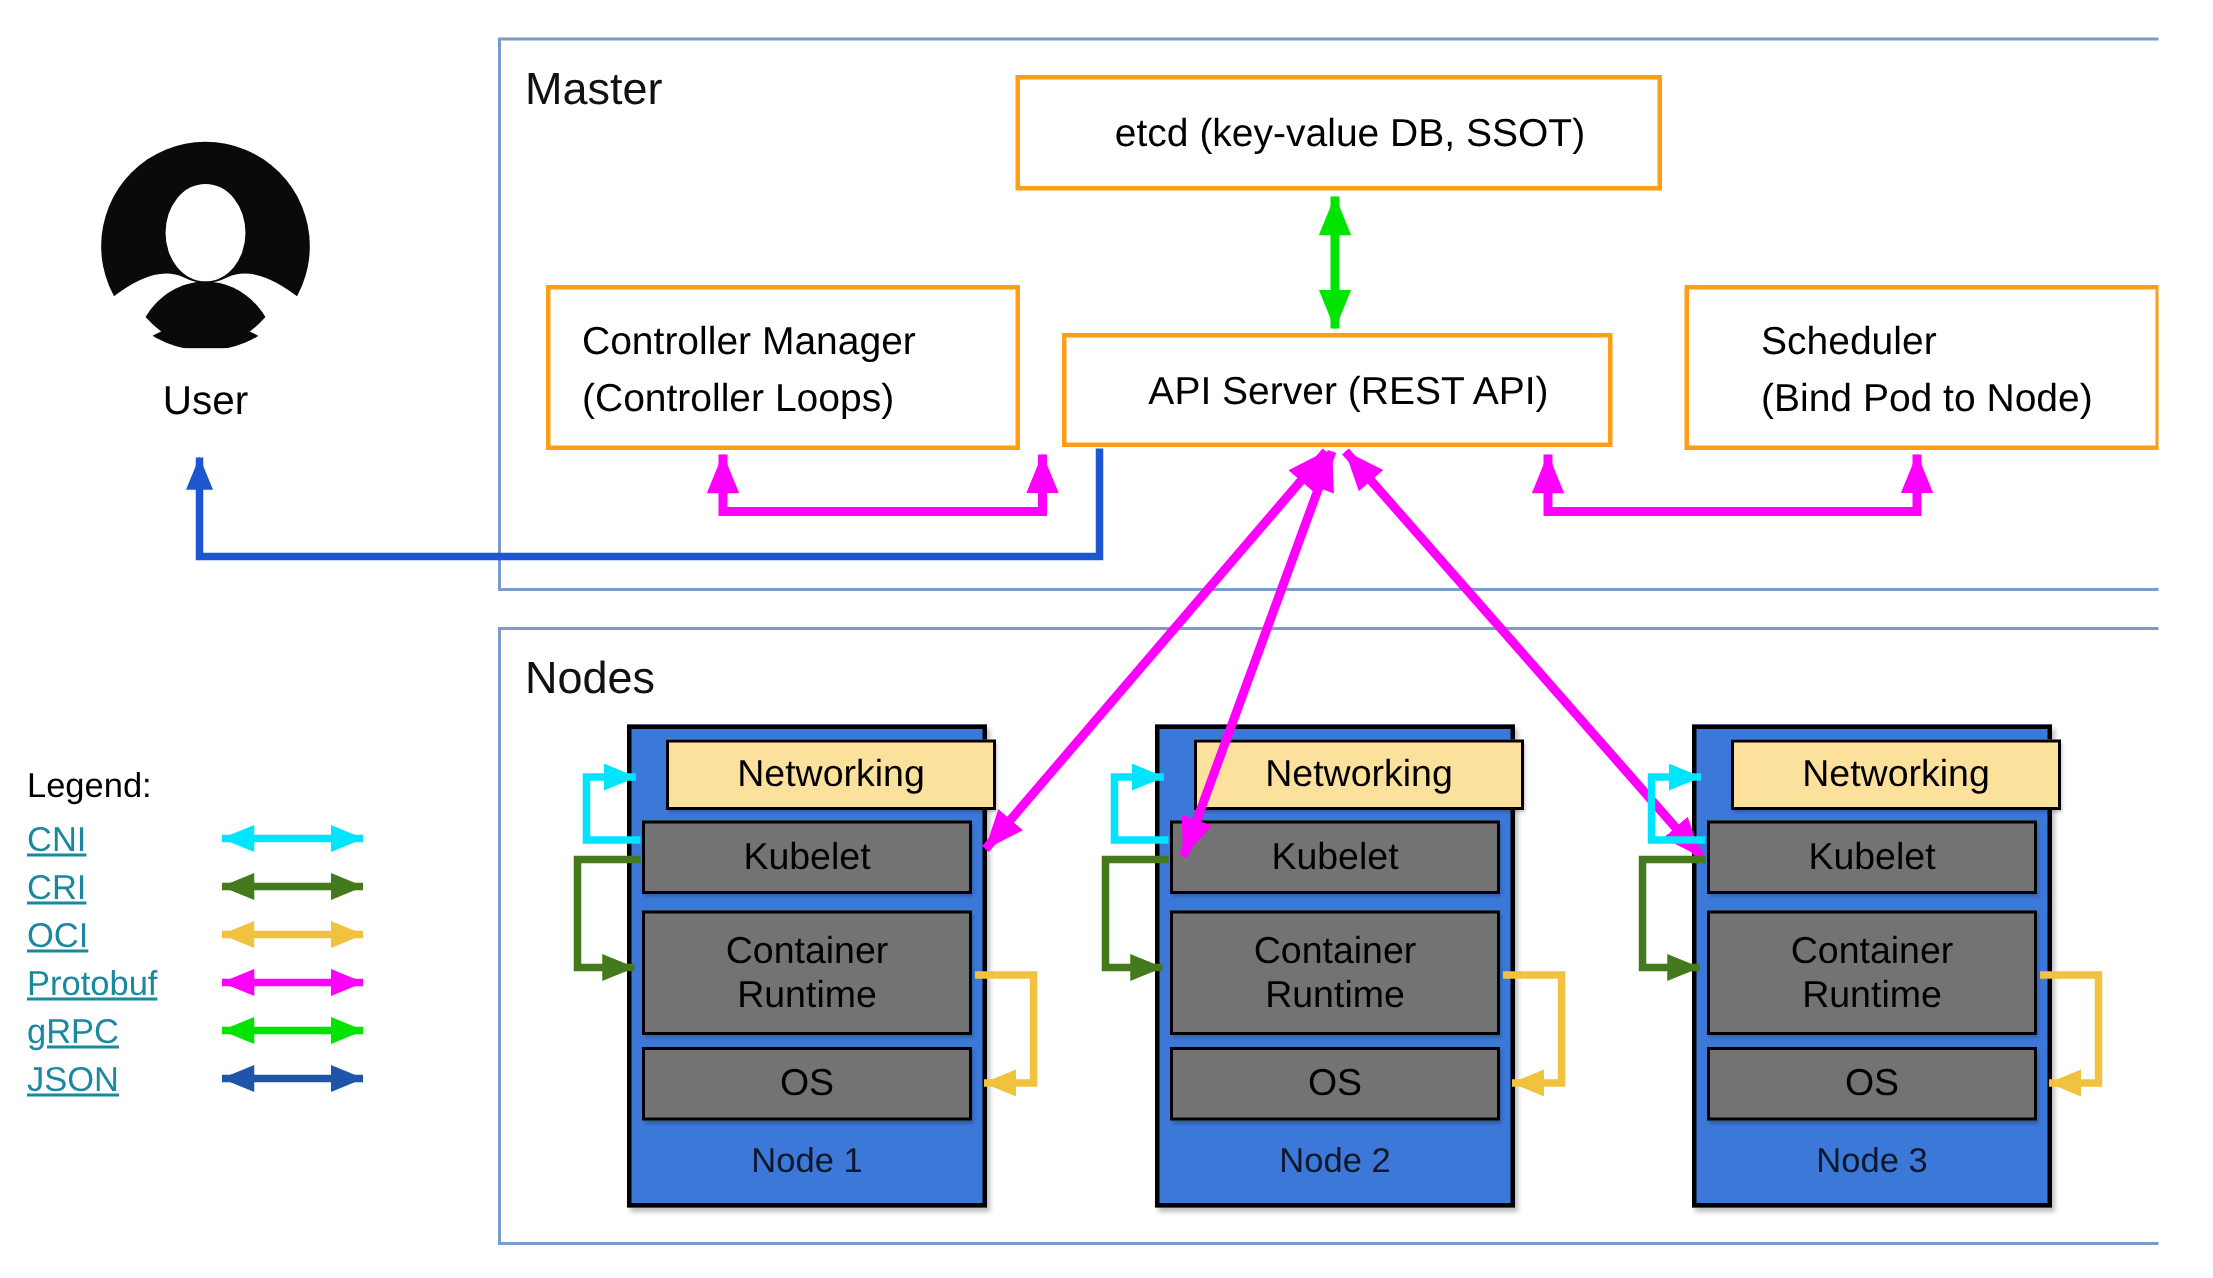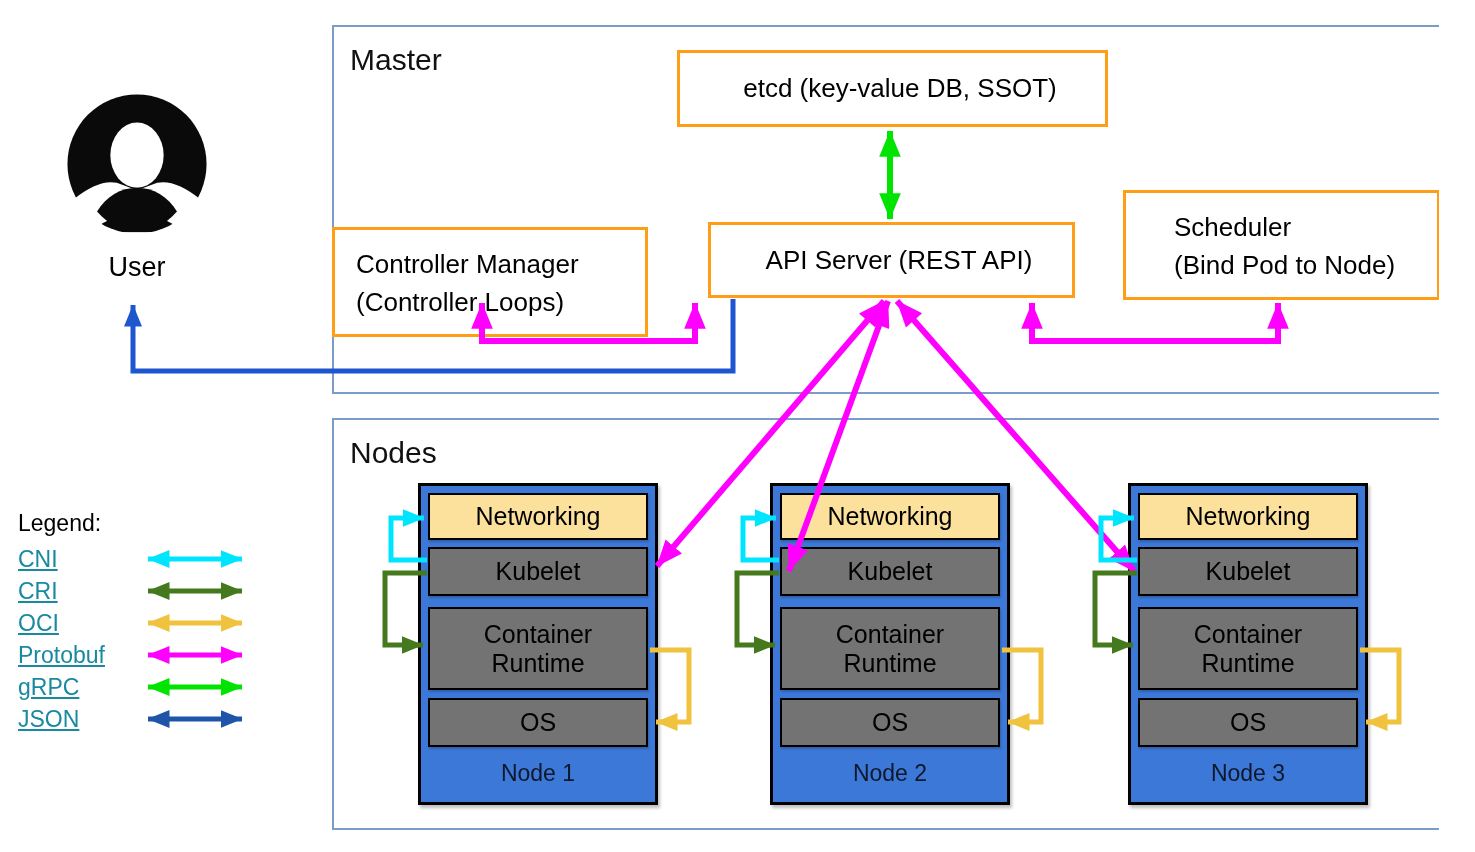--- a/index.html
+++ b/index.html
@@ -9,21 +9,21 @@
   .group-title{position:absolute;left:16px;top:16px;font-size:30px;color:#111;}
   .comp{position:absolute;border:3px solid var(--component_border);background:#fff;
         font-size:26px;box-sizing:border-box;padding-left:15px;}
   .comp.center{display:flex;align-items:center;justify-content:center;text-align:center;}
   .comp.twolines{padding:15px 0 0 21px;line-height:38px;}
   .node{position:absolute;width:240px;height:322px;background:var(--node_fill);
         border:3px solid #000;box-sizing:border-box;box-shadow:2px 3px 3px rgba(0,0,0,.25);}
   .layer{position:absolute;left:7px;width:220px;background:#737373;border:2.5px solid #000;
          box-sizing:border-box;display:flex;align-items:center;justify-content:center;
          font-size:25px;text-align:center;line-height:29px;box-shadow:1px 2px 2px rgba(0,0,0,.2);}
-  .layer.networking{background:var(--networking_fill);}
+  .layer.networking{background:var(--networking_fill);margin-left:16px;}
   .layer.runtime span{max-width:150px;}
   .node-name{position:absolute;left:0;right:0;top:262px;height:50px;display:flex;
              align-items:center;justify-content:center;color:#0f172a;font-size:23px;}
   #arrows{position:absolute;left:0;top:0;z-index:6;pointer-events:none;}
   .user-wrap{position:absolute;left:63px;top:93px;width:148px;height:148px;}
   .user-label{position:absolute;left:63px;top:252px;width:148px;text-align:center;font-size:27px;}
   .legend{position:absolute;left:18px;top:510px;}
   .legend-title{font-size:23px;height:33px;color:#000;}
   .legend-row{height:32px;display:flex;align-items:center;}
   .legend-link{font-size:23px;color:var(--link_text);text-decoration:underline;cursor:pointer;}
@@ -34,21 +34,21 @@
 <div class="canvas">
 
   <div class="groupbox" style="left:332px;top:25px;width:1121px;height:365px;">
     <div class="group-title">Master</div>
   </div>
 
   <div class="comp center" style="left:677px;top:50px;width:431px;height:77px;">
     <span>etcd (key-value DB, SSOT)</span>
   </div>
 
-  <div class="comp twolines" style="left:332px;top:190px;width:316px;height:110px;margin-top:37px;">
+  <div class="comp twolines" style="left:364px;top:190px;width:316px;height:110px;">
     <div>Controller Manager</div>
     <div>(Controller Loops)</div>
   </div>
 
   <div class="comp center" style="left:708px;top:222px;width:367px;height:76px;">
     <span>API Server (REST API)</span>
   </div>
 
   <div class="comp twolines" style="left:1123px;top:190px;width:317px;height:110px;padding-left:48px;">
     <div>Scheduler</div>

